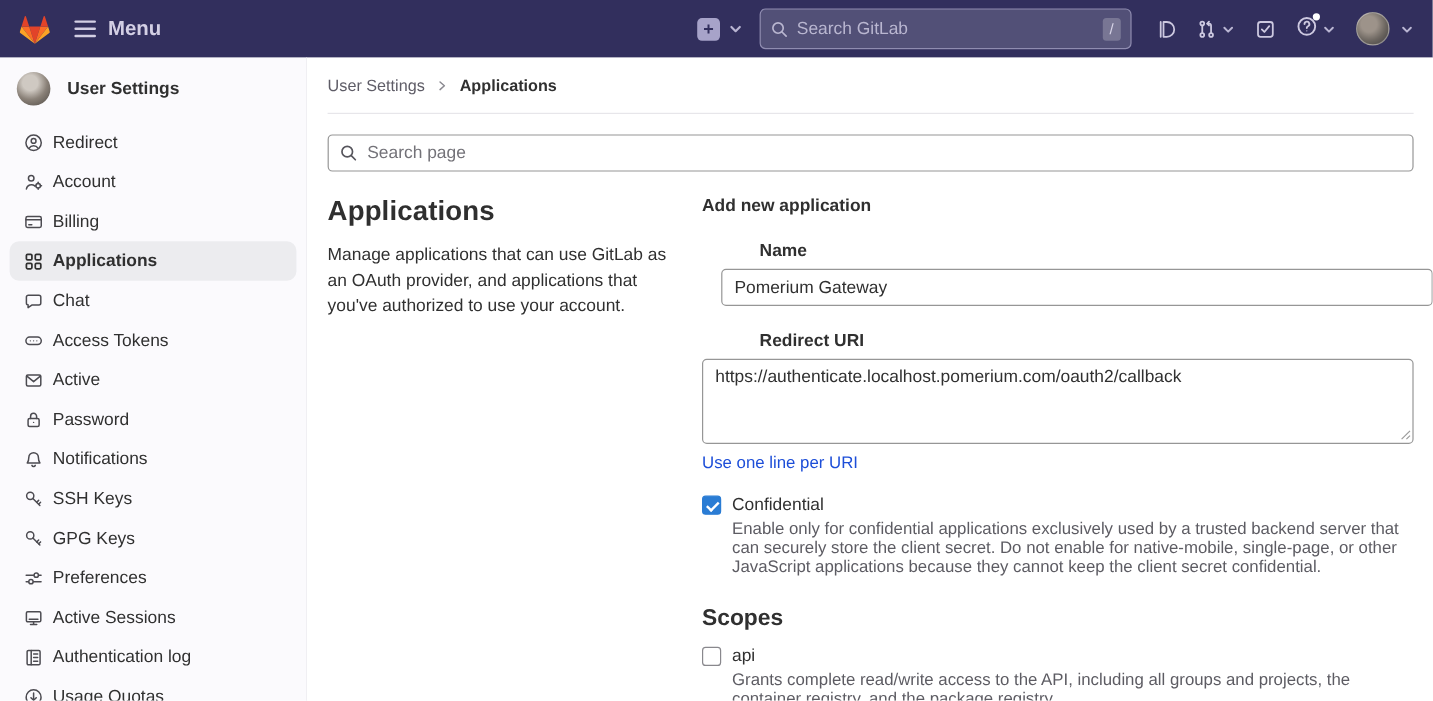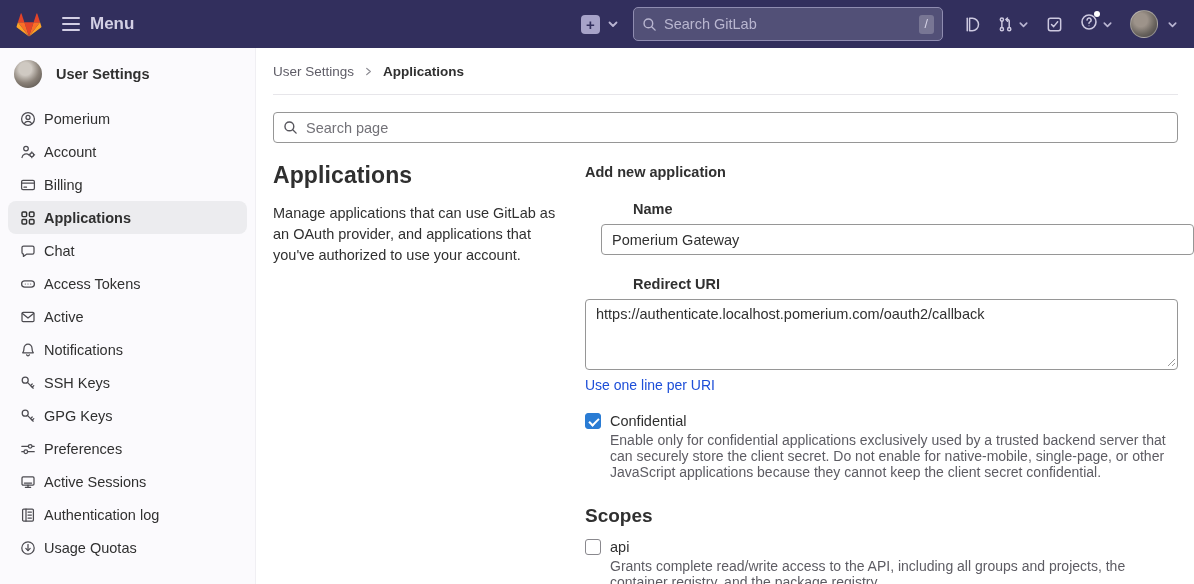--- a/index.html
+++ b/index.html
@@ -192,21 +192,21 @@
         <span class="sb-title">User Settings</span>
       </div>
       <nav class="sb-nav">
 
         <a class="sb-item">
           <svg width="16" height="16" viewBox="0 0 16 16">
             <circle cx="8" cy="8" r="6.4"></circle>
               <circle cx="8" cy="6.4" r="2"></circle>
               <path d="M4.3 12.5 a4.4 4.4 0 0 1 7.4 0"></path>
           </svg>
-            <span>Pomerium</span>
+            <span>Redirect</span>
         </a>
         <a class="sb-item">
           <svg width="16" height="16" viewBox="0 0 16 16">
             <circle cx="6" cy="4.6" r="2.3"></circle>
               <path d="M2 13.5 a4.3 4.3 0 0 1 7 -2.6"></path>
             <circle cx="11.8" cy="10.8" r="1.9"></circle>
               <line x1="11.8" y1="7.9" x2="11.8" y2="8.9"></line>
               <line x1="11.8" y1="12.7" x2="11.8" y2="13.7"></line>
               <line x1="9" y1="10.8" x2="9.9" y2="10.8"></line>
               <line x1="13.7" y1="10.8" x2="14.6" y2="10.8"></line>
@@ -244,20 +244,28 @@
               <circle cx="10.7" cy="8" r="0.55" fill="#4c4b51" stroke="none"></circle>
           </svg>
             <span>Access Tokens</span>
         </a>
         <a class="sb-item">
           <svg width="16" height="16" viewBox="0 0 16 16">
             <rect x="2" y="3.4" width="12" height="9.2" rx="1.2"></rect>
               <polyline points="2.4,4.4 8,9 13.6,4.4"></polyline>
           </svg>
             <span>Active</span>
+        </a>
+        <a class="sb-item">
+          <svg width="16" height="16" viewBox="0 0 16 16">
+            <rect x="3.4" y="6.8" width="9.2" height="6.6" rx="1.3"></rect>
+              <path d="M5.5 6.8 V4.9 a2.5 2.5 0 0 1 5 0 V6.8"></path>
+              <circle cx="8" cy="10" r="0.6" fill="#4c4b51" stroke="none"></circle>
+          </svg>
+            <span>Password</span>
         </a>
         <a class="sb-item">
           <svg width="16" height="16" viewBox="0 0 16 16">
             <path d="M8 2.2 a4 4 0 0 1 4 4 c0 2.9.8 3.9 1.3 4.6 H2.7 c.5-.7 1.3-1.7 1.3-4.6 a4 4 0 0 1 4-4 Z"></path>
               <path d="M6.6 12.8 a1.5 1.5 0 0 0 2.8 0"></path>
           </svg>
             <span>Notifications</span>
         </a>
         <a class="sb-item">
           <svg width="16" height="16" viewBox="0 0 16 16">

